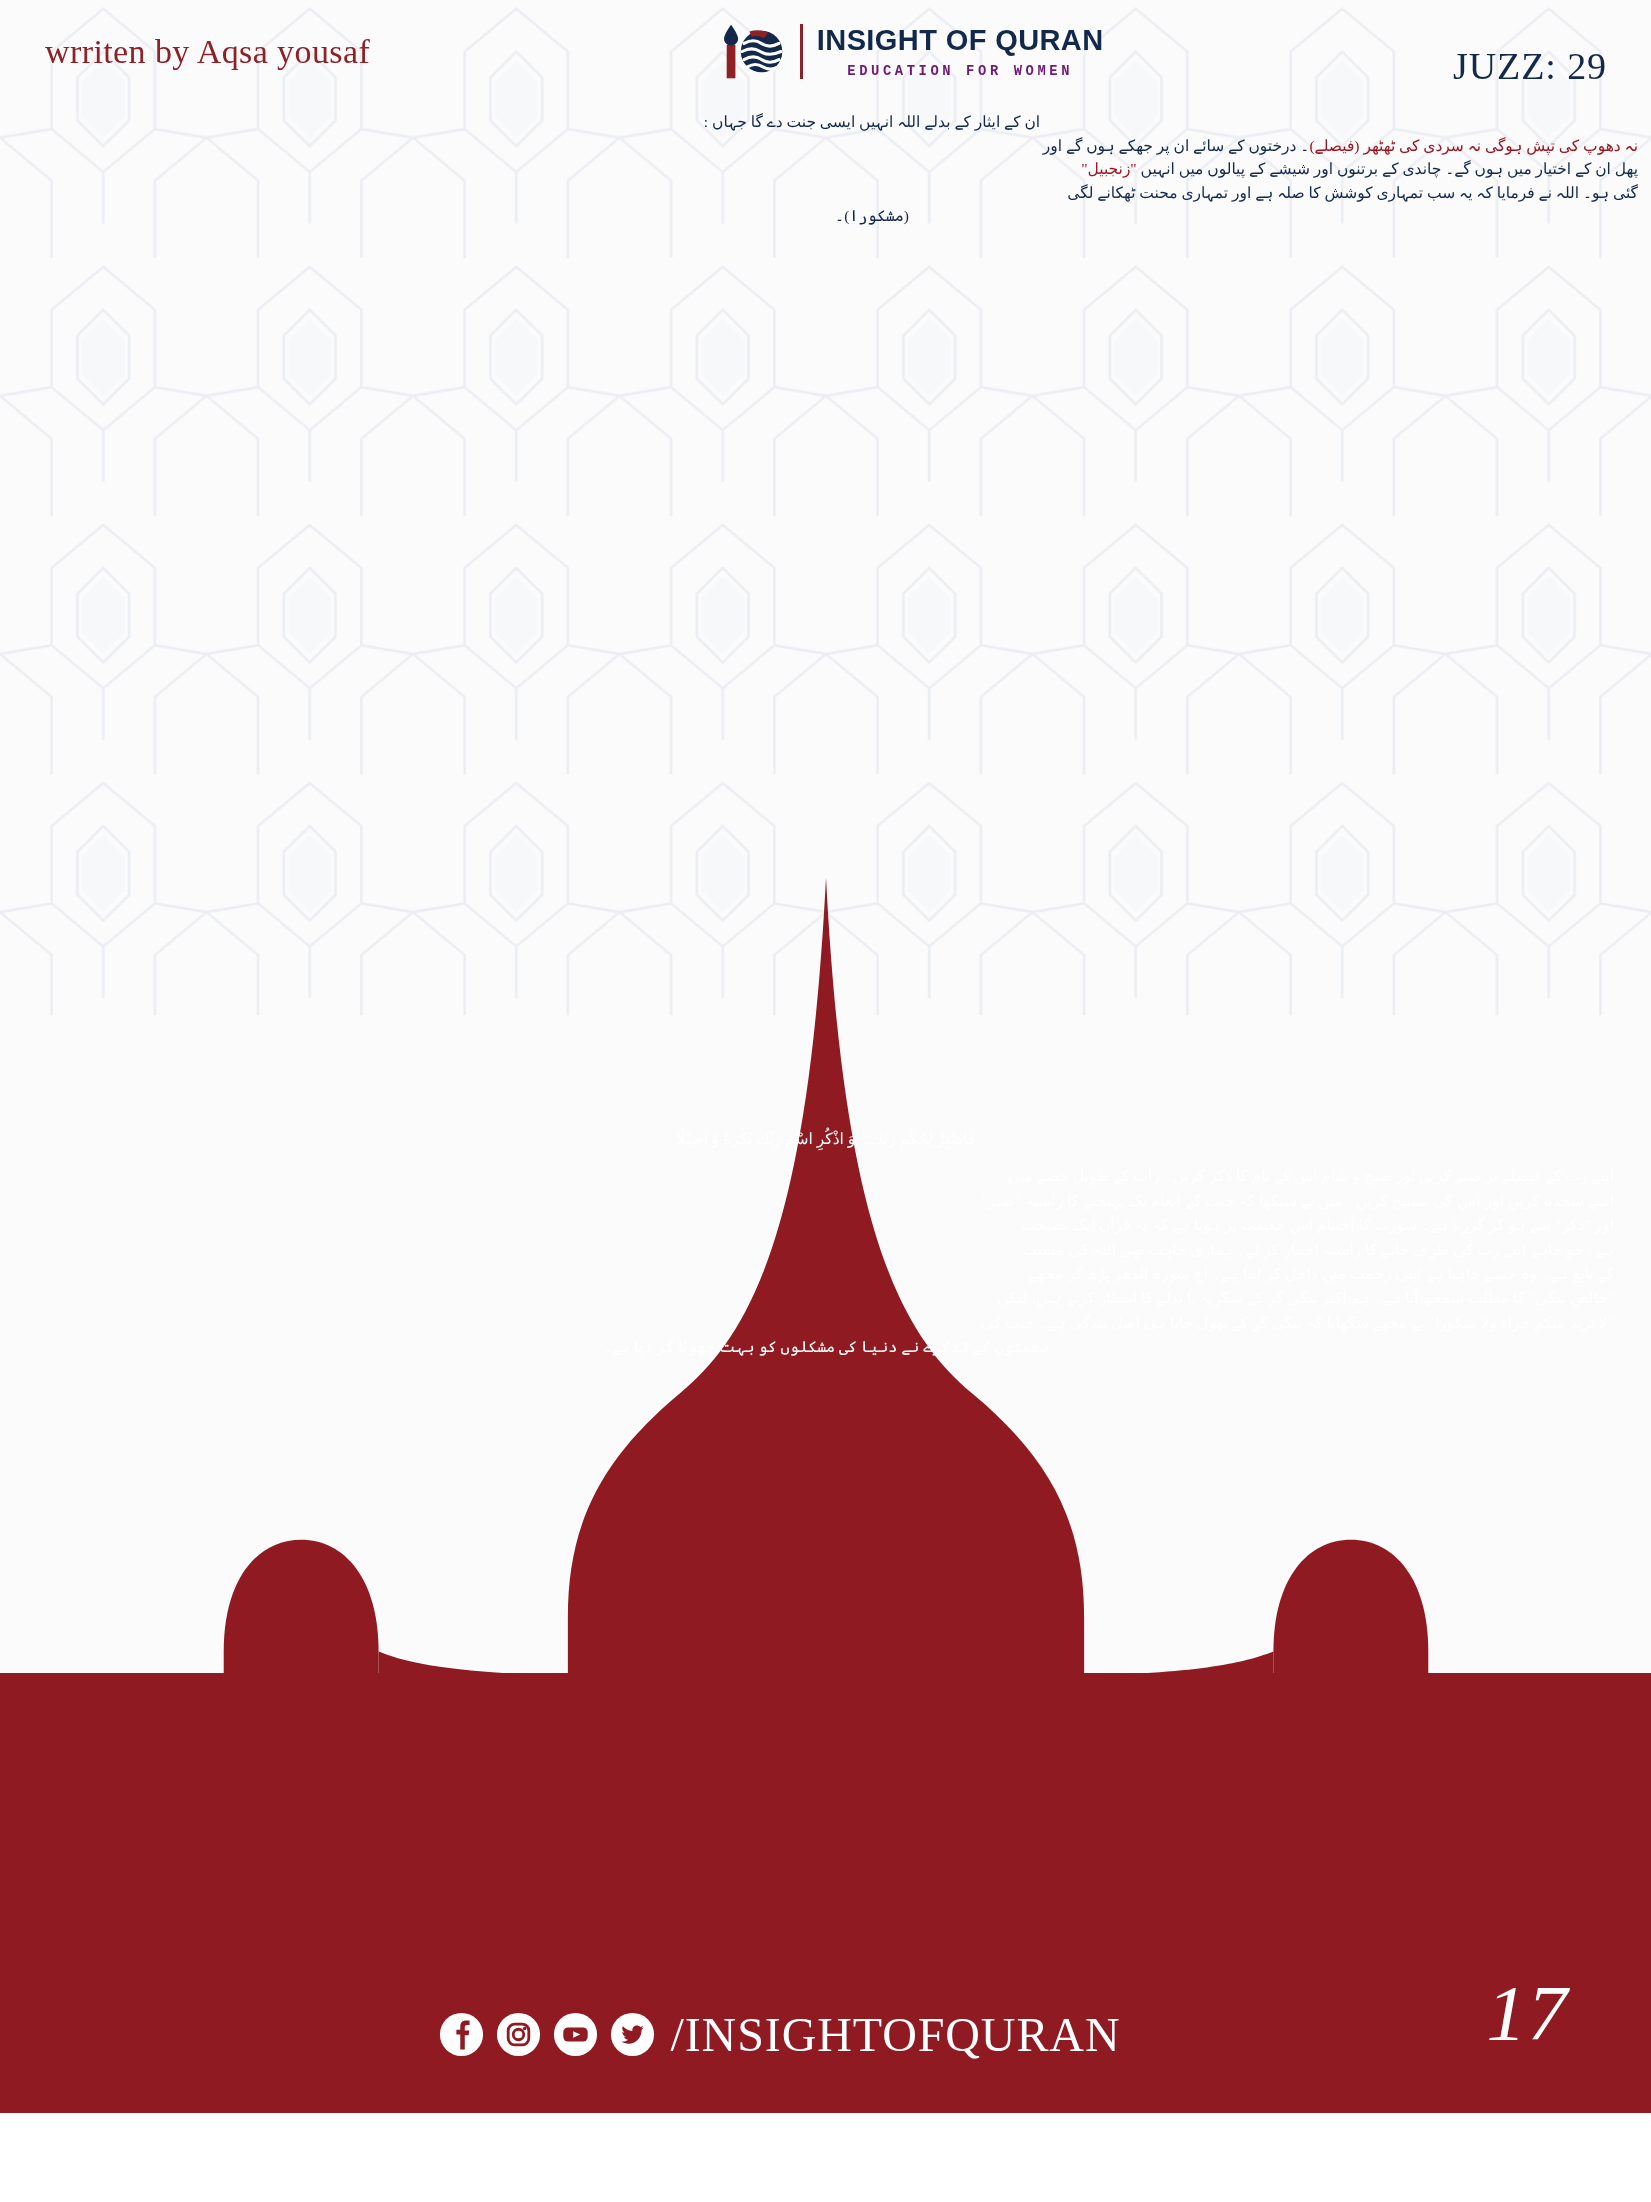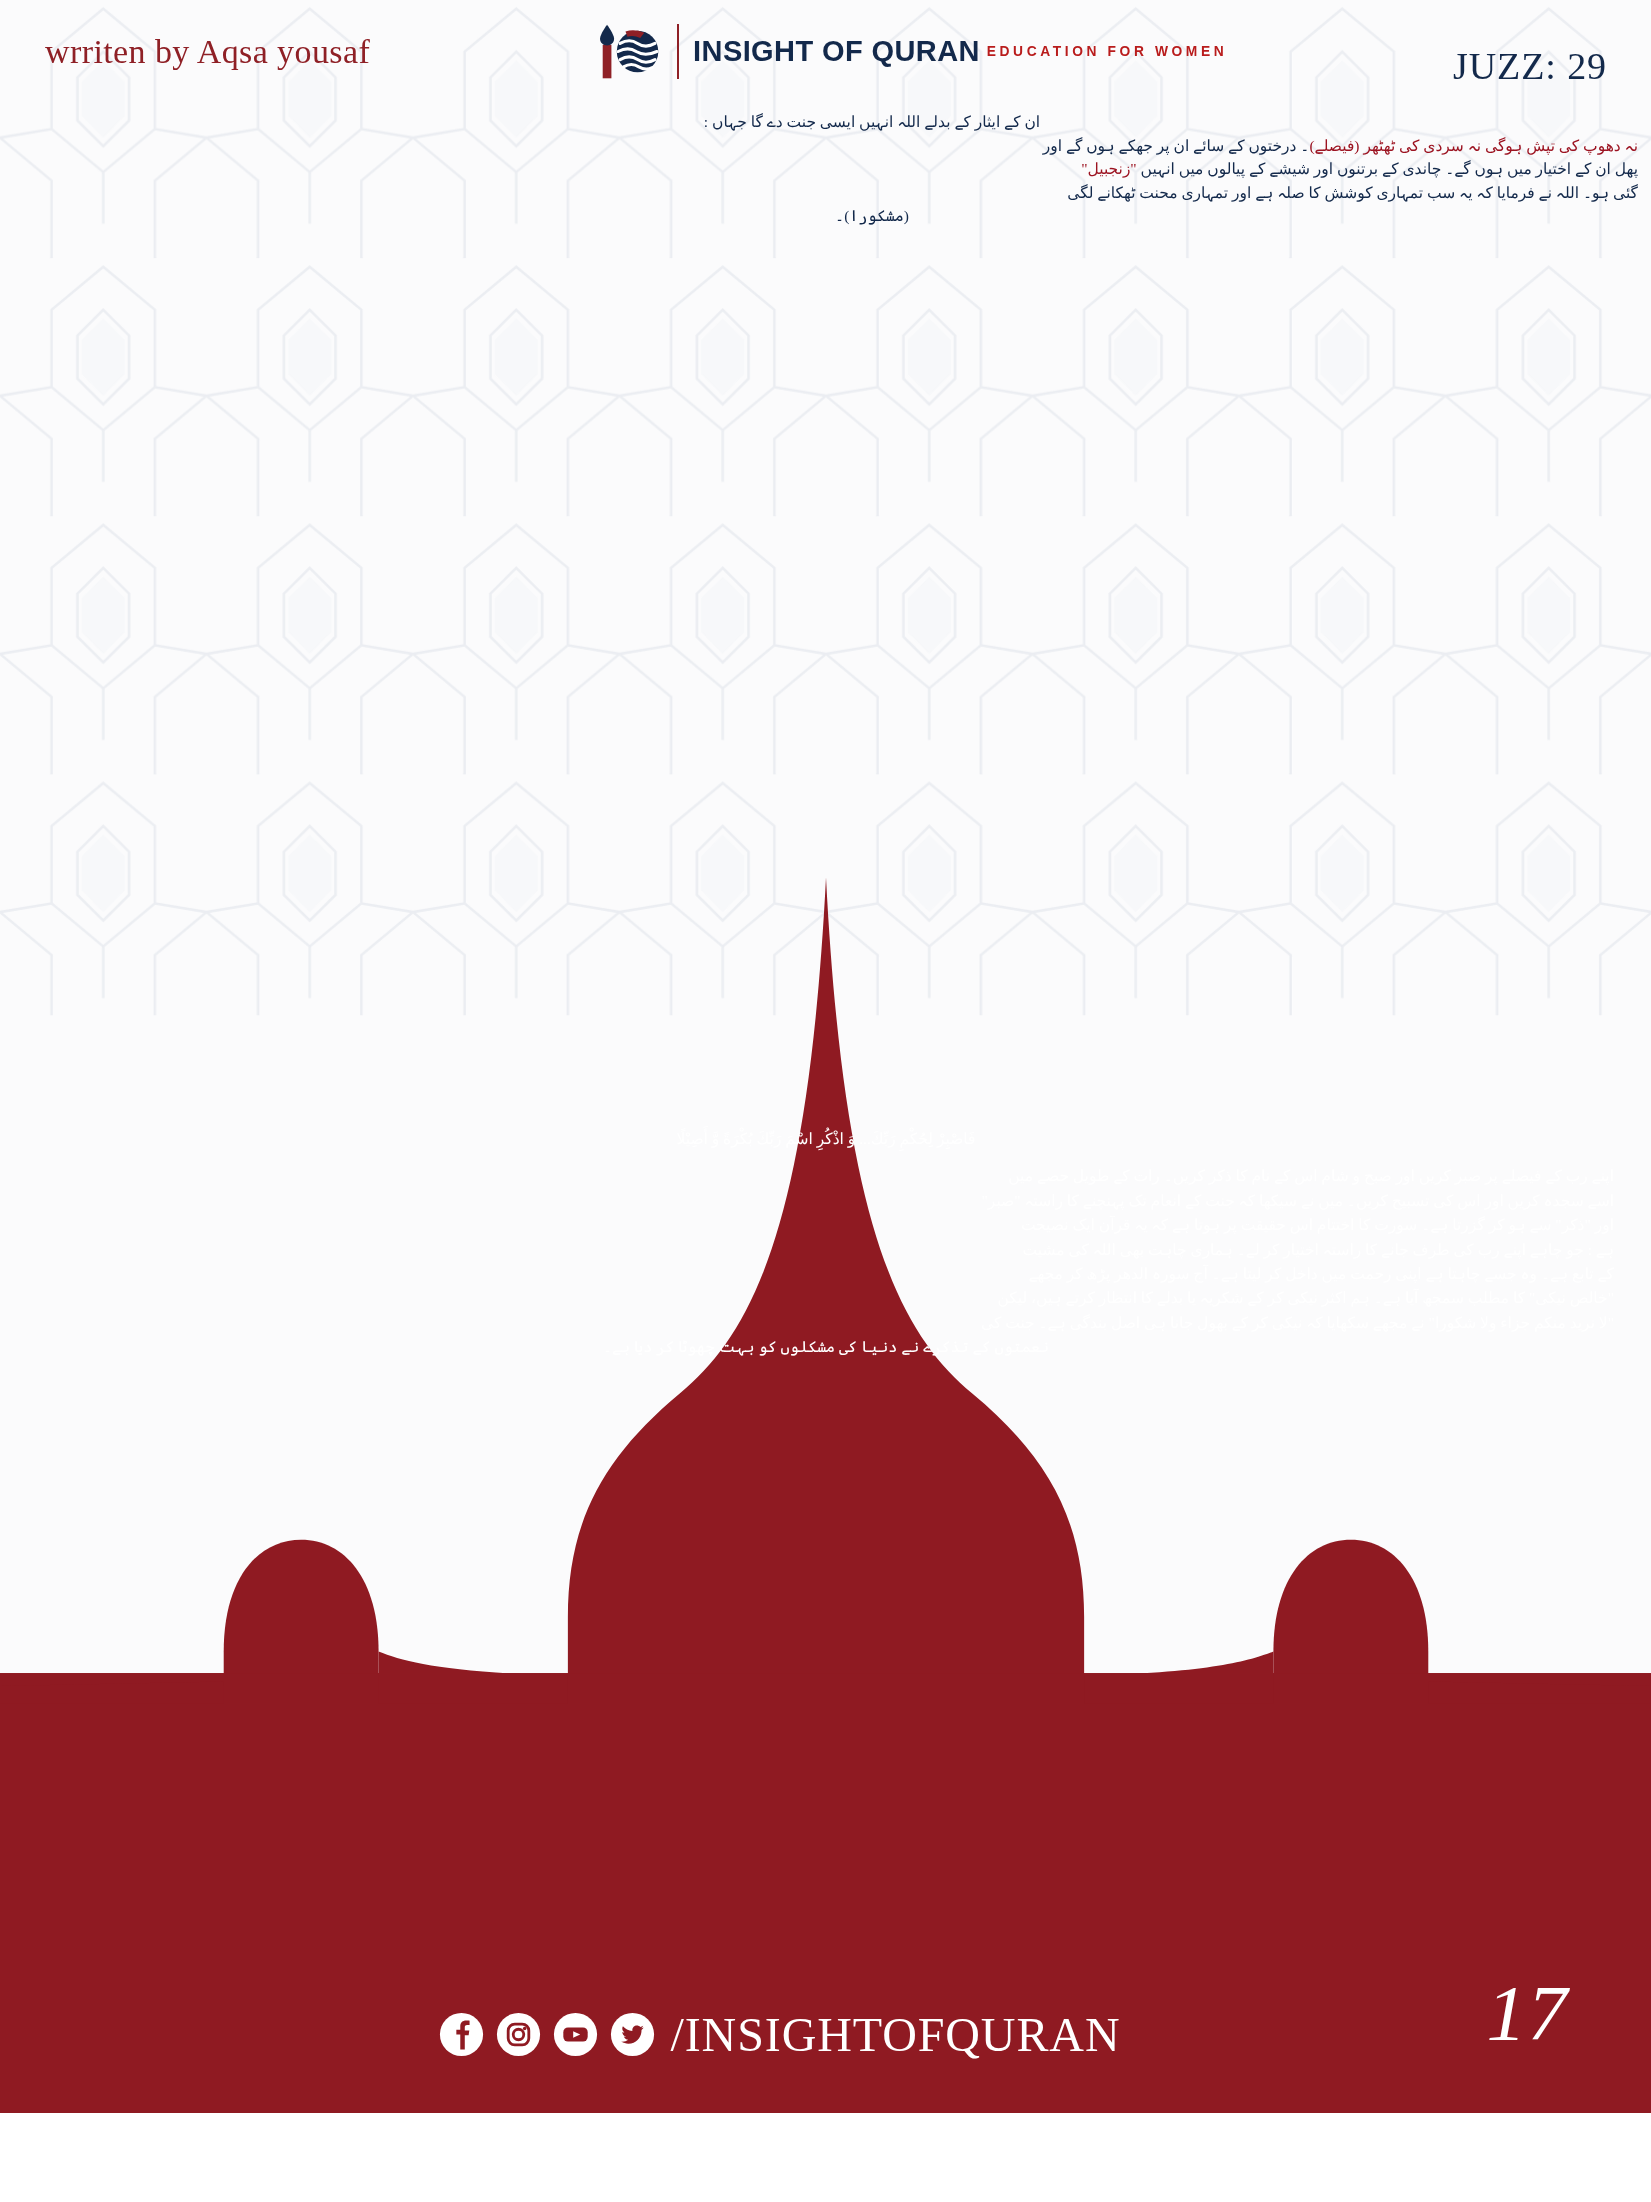--- a/index.html
+++ b/index.html
@@ -40,29 +40,29 @@
   #juzz {
     font-family:"Liberation Serif", serif;
     font-size:38px; color:#13294b; letter-spacing:0.9px;
     white-space:nowrap;
     margin-top:28px;
   }
 
   #brand { display:flex; align-items:center; gap:13.8px; }
   #brand-mark { width:67px; height:67px; flex:0 0 auto; }
   #brand-divider { width:2.6px; height:55px; background:#8f2026; }
-  #brand-text { display:flex; flex-direction:row; align-items:center; gap:6.9px; }
+  #brand-text { display:flex; flex-direction:column; align-items:center; gap:6.9px; }
   #brand-title {
     font-family:"Liberation Sans", sans-serif;
     font-size:29px; font-weight:bold; color:#13294b; letter-spacing:0.4px;
     white-space:nowrap;
   }
   #brand-sub {
-    font-family:Liberation Sans, sans-serif;
-    font-size:13.8px; font-weight:bold; color:#b91c1c; letter-spacing:3.6px;
+    font-family:Liberation Mono, monospace;
+    font-size:13.8px; font-weight:bold; color:#701a75; letter-spacing:3.6px;
     white-space:nowrap;
   }
 
   
   #top-body {
     position:absolute; top:110px; left:0; width:1652px;
     padding:0 60px;
     z-index:4;
     direction:rtl;
     text-align:center;

